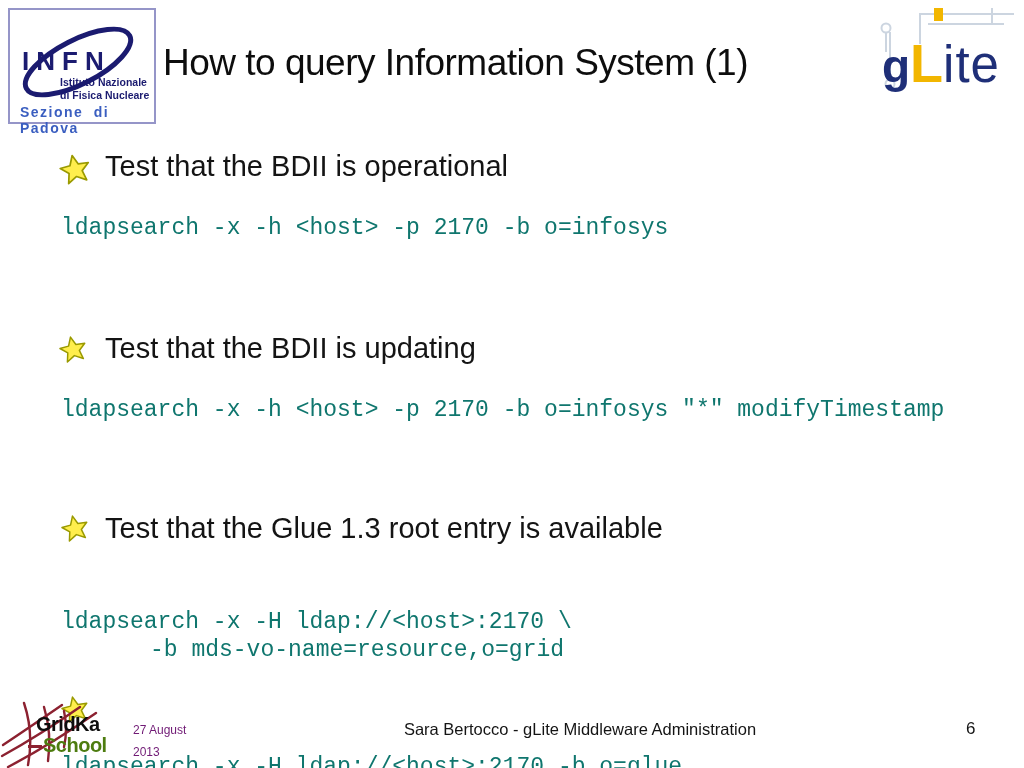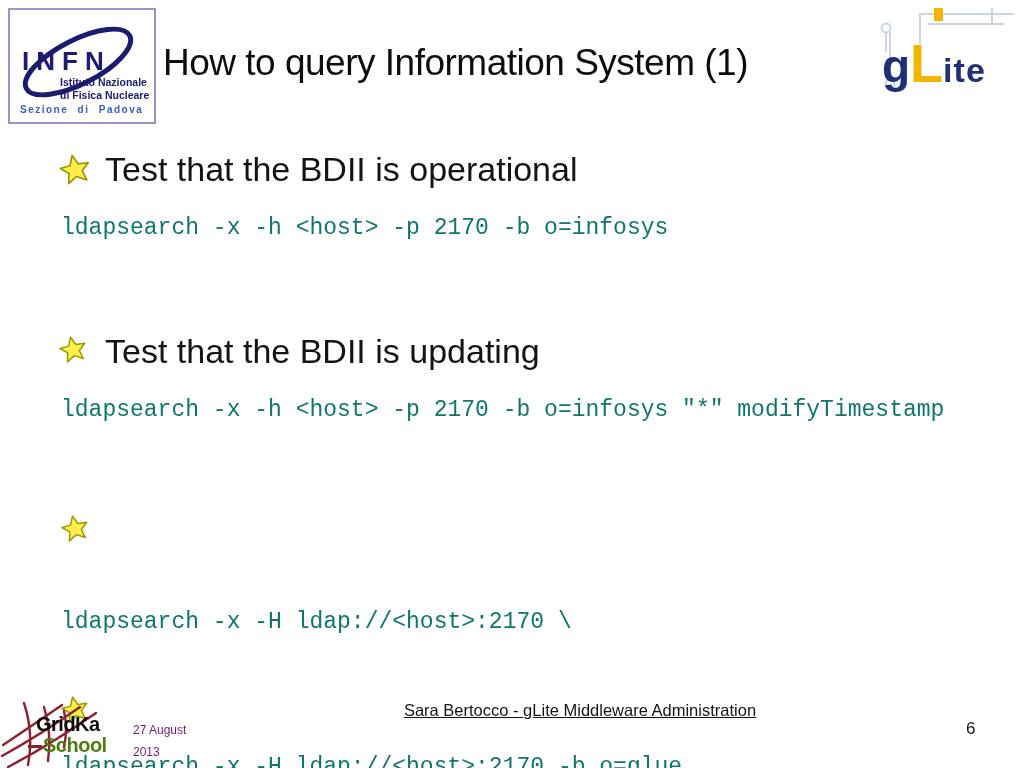--- a/index.html
+++ b/index.html
@@ -27,49 +27,49 @@
     font-size: 26px; font-weight: bold; letter-spacing: 7px;
     color: #1b1b70;
   }
   .infn-sub {
     position: absolute; left: 50px; top: 66px;
     font-size: 10.5px; font-weight: bold; line-height: 13px;
     color: #1b1b70;
   }
   .infn-section {
     position: absolute; left: 10px; top: 94px;
-    font-size: 10px; font-weight: bold; letter-spacing: 1.5px; word-spacing: 5px;
+    font-size: 14px; font-weight: bold; letter-spacing: 1.5px; word-spacing: 5px;
     color: #3a5ec0;
   }
 
   
   .slide-title {
     position: absolute; left: 163px; top: 42px; margin: 0;
     font-size: 37px; font-weight: normal; letter-spacing: -0.5px;
     color: #0d0d0d; white-space: nowrap;
   }
 
   
   .glite-logo { position: absolute; left: 872px; top: 0; width: 152px; height: 118px; }
   .glite-circuit { position: absolute; left: 0; top: 0; }
   .glite-text { position: absolute; left: 10px; top: 32px; white-space: nowrap; }
   .glite-text .gl-g   { font-size: 46px; font-weight: bold; color: #1f2f78; }
   .glite-text .gl-l   { font-size: 54px; font-weight: bold; color: #f2b600; }
-  .glite-text .gl-ite { font-size: 34px; font-weight: bold; color: #1f2f78; letter-spacing: 1px; }
+  .glite-text .gl-ite { font-size: 51px; font-weight: normal; color: #1f2f78; letter-spacing: 1px; }
 
   
   .star { position: absolute; }
   .star.s1 { left: 58px;  top: 152px; }
   .star.s2 { left: 58px;  top: 334px; }
   .star.s3 { left: 60px;  top: 513px; }
   .star.s4 { left: 60px;  top: 694px; }
 
   .bullet-heading {
     position: absolute;
-    font-size: 34px; color: #141414; white-space: nowrap;
+    font-size: 29px; color: #141414; white-space: nowrap;
   }
   .h1 { left: 105px; top: 150px; }
   .h2 { left: 105px; top: 332px; }
   .h3 { left: 105px; top: 512px; }
   .h4 { left: 102px; top: 692px; }
 
   .cmd {
     position: absolute;
     font-size: 23px; color: #0f766e; white-space: nowrap; font-family: Liberation Mono, monospace;
   }
@@ -93,22 +93,22 @@
   .gridka-dash {
     position: absolute; left: 28px; top: 52px;
     width: 14px; height: 3px; background: #8c2130;
   }
 
   .footer-date {
     position: absolute; left: 133px; top: 719px;
     font-size: 12px; line-height: 22px; color: #701a75;
   }
   .footer-center {
-    position: absolute; left: 300px; top: 701px; width: 560px;
-    font-size: 16.5px; text-align: center; color: #141414; white-space: nowrap; text-decoration: underline;
+    position: absolute; left: 300px; top: 720px; width: 560px;
+    font-size: 16.5px; text-align: center; color: #141414; white-space: nowrap;
   }
   .footer-page {
     position: absolute; left: 966px; top: 719px;
     font-size: 17px; color: #141414;
   }
 </style>
 </head>
 <body>
 
 <div class="slide">
@@ -153,21 +153,23 @@
 
   <svg class="star s2" width="30" height="30" viewBox="0 0 32 32">
     <polygon points="16,3 20,12 29.5,12.6 22.3,18.9 24.7,28.3 16,23.2 7.3,28.3 9.7,18.9 2.5,12.6 12,12" fill="#ffee4d" stroke="#9a9a00" stroke-width="1.6" stroke-linejoin="round" transform="rotate(-12 16 16)"></polygon>
   </svg>
   <div class="bullet-heading h2">Test that the BDII is updating</div>
   <div class="cmd c2">ldapsearch -x -h &lt;host&gt; -p 2170 -b o=infosys "*" modifyTimestamp</div>
 
   <svg class="star s3" width="30" height="30" viewBox="0 0 32 32">
     <polygon points="16,3 20,12 29.5,12.6 22.3,18.9 24.7,28.3 16,23.2 7.3,28.3 9.7,18.9 2.5,12.6 12,12" fill="#ffee4d" stroke="#9a9a00" stroke-width="1.6" stroke-linejoin="round" transform="rotate(-12 16 16)"></polygon>
   </svg>
+  <div class="bullet-heading h3">Test that the Glue 1.3 root entry is available</div>
   <div class="cmd c3a">ldapsearch -x -H ldap://&lt;host&gt;:2170 \</div>
+  <div class="cmd c3b">-b mds-vo-name=resource,o=grid</div>
 
   <svg class="star s4" width="30" height="30" viewBox="0 0 32 32">
     <polygon points="16,3 20,12 29.5,12.6 22.3,18.9 24.7,28.3 16,23.2 7.3,28.3 9.7,18.9 2.5,12.6 12,12" fill="#ffee4d" stroke="#9a9a00" stroke-width="1.6" stroke-linejoin="round" transform="rotate(-12 16 16)"></polygon>
   </svg>
   <div class="cmd c4">ldapsearch -x -H ldap://&lt;host&gt;:2170 -b o=glue</div>
 
   <div class="gridka-logo">
     <svg class="gridka-web" width="120" height="75" viewBox="0 0 120 75">
       <g fill="none" stroke="#8c2130" stroke-width="2.4" stroke-linecap="round">
         <path d="M3,52 Q30,34 62,12"></path>

